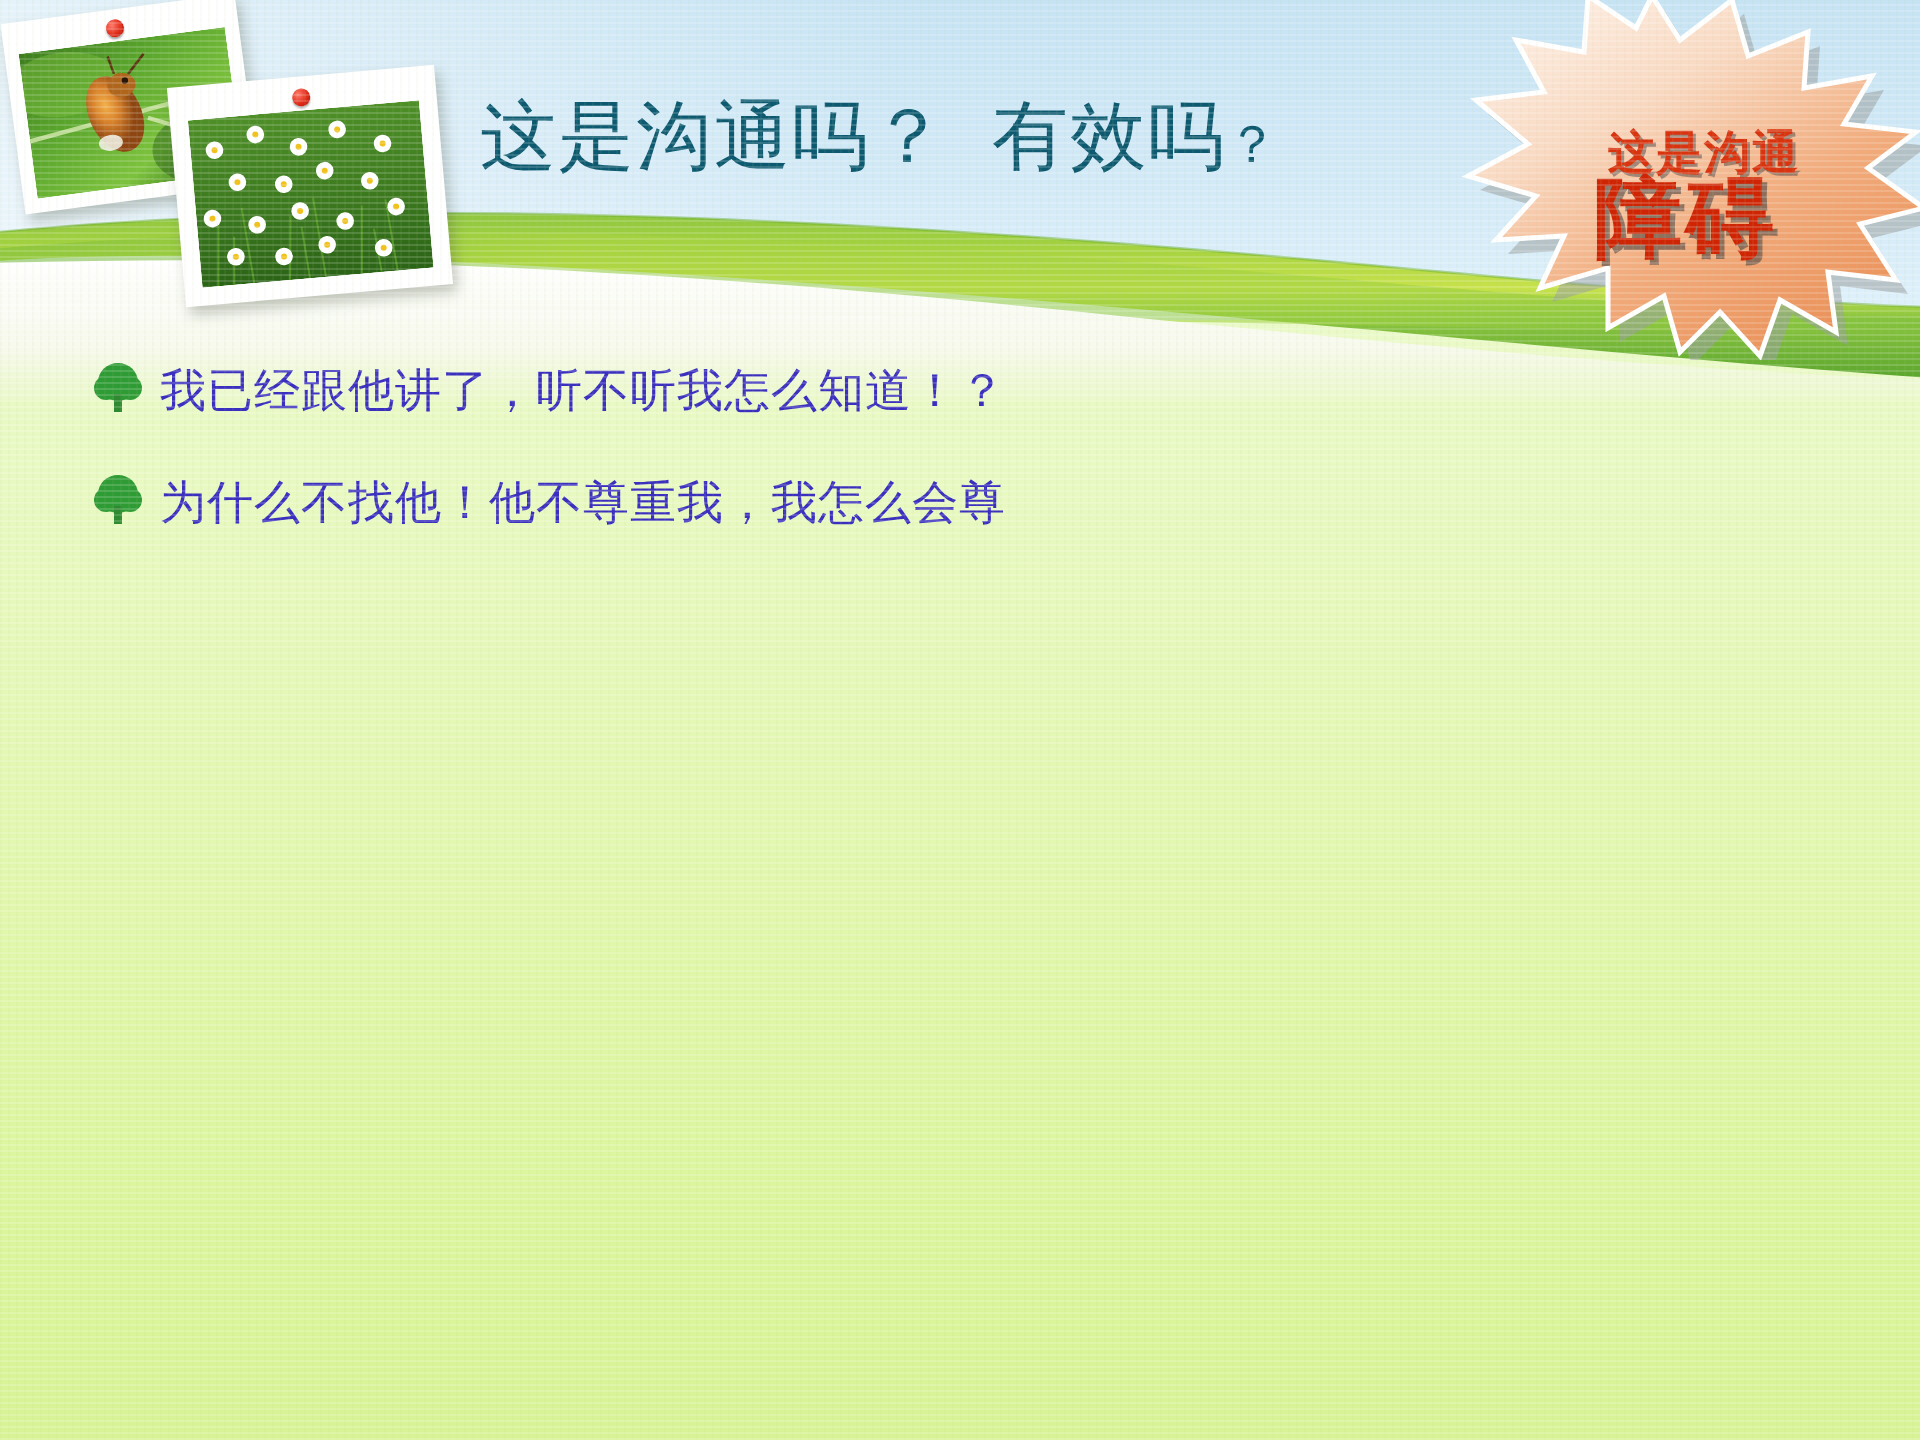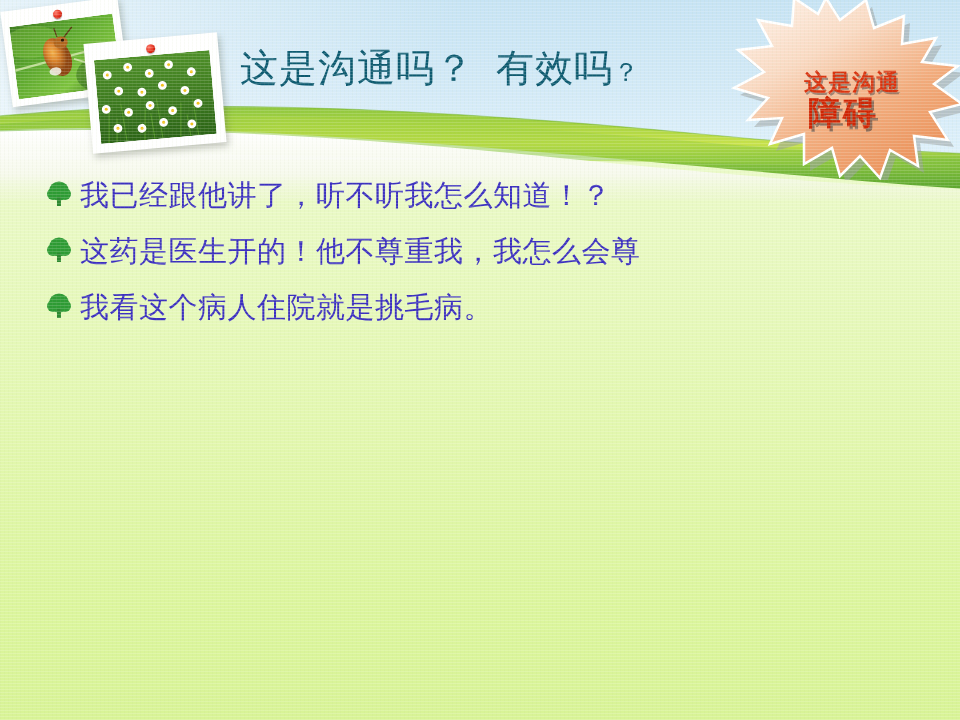--- a/index.html
+++ b/index.html
@@ -106,22 +106,22 @@
     font-size: 23px;
     font-weight: 700;
     color: #d9330f;
     letter-spacing: 1px;
     text-shadow: 1.5px 1.5px 0 rgba(90,80,80,.55);
     margin-left: 32px;
     margin-top: 26px;
     line-height: 1.05;
   }
   .burst-line2 {
-    font-family: Liberation Serif, serif;
-    font-size: 33px;
+    font-family: Liberation Mono, monospace;
+    font-size: 44px;
     font-weight: 700;
     color: #cf2504;
     letter-spacing: 2px;
     text-shadow: 2.5px 2.5px 0 rgba(80,72,70,.62);
     margin-left: 14px;
     margin-top: 2px;
     line-height: 1.05;
   }
 
   
@@ -154,21 +154,21 @@
     margin-bottom: 2px;
   }
   .tree-icon {
     flex: 0 0 auto;
     width: 30px;
     height: 46px;
     margin-top: 8px;
     margin-right: 4px;
   }
   .bullet-text {
-    font-size: 29px;
+    font-size: 23px;
     line-height: 47px;
     color: #3b2fc0;
     font-family: Liberation Sans, sans-serif;
     letter-spacing: .5px;
     white-space: pre-wrap;
   }
   .bullet-text .wrap2 { display: block; }
 </style>
 </head>
 <body>
@@ -354,32 +354,21 @@
 
     <div class="bullet-row">
       <span class="tree-icon">
         <svg width="26" height="28" viewBox="0 0 26 28">
           <ellipse cx="13" cy="11" rx="10" ry="9.5" fill="#2e9b34"></ellipse>
           <ellipse cx="7" cy="14" rx="6" ry="6" fill="#2e9b34"></ellipse>
           <ellipse cx="19" cy="14" rx="6" ry="6" fill="#2e9b34"></ellipse>
           <rect x="11" y="17" width="4" height="9" fill="#2e8a30"></rect>
         </svg>
       </span>
-      <span class="bullet-text"><span>这药是医生开的！他不尊重我，我怎么会尊</span></span>
-    </div>
-
-
-    <div class="bullet-row">
-      <span class="tree-icon">
-        <svg width="26" height="28" viewBox="0 0 26 28">
-          <ellipse cx="13" cy="11" rx="10" ry="9.5" fill="#2e9b34"></ellipse>
-          <ellipse cx="7" cy="14" rx="6" ry="6" fill="#2e9b34"></ellipse>
-          <ellipse cx="19" cy="14" rx="6" ry="6" fill="#2e9b34"></ellipse>
-          <rect x="11" y="17" width="4" height="9" fill="#2e8a30"></rect>
-        </svg>
-      </span>
-      <span class="bullet-text">我看这个病人住院就是挑毛病。</span>
-    </div>
+      <span class="bullet-text"><span>为什么不找他！他不尊重我，我怎么会尊</span></span>
+    </div>
+
+
 
   </div>
 
   <div class="texture"></div>
 </div>
 
 </body></html>

